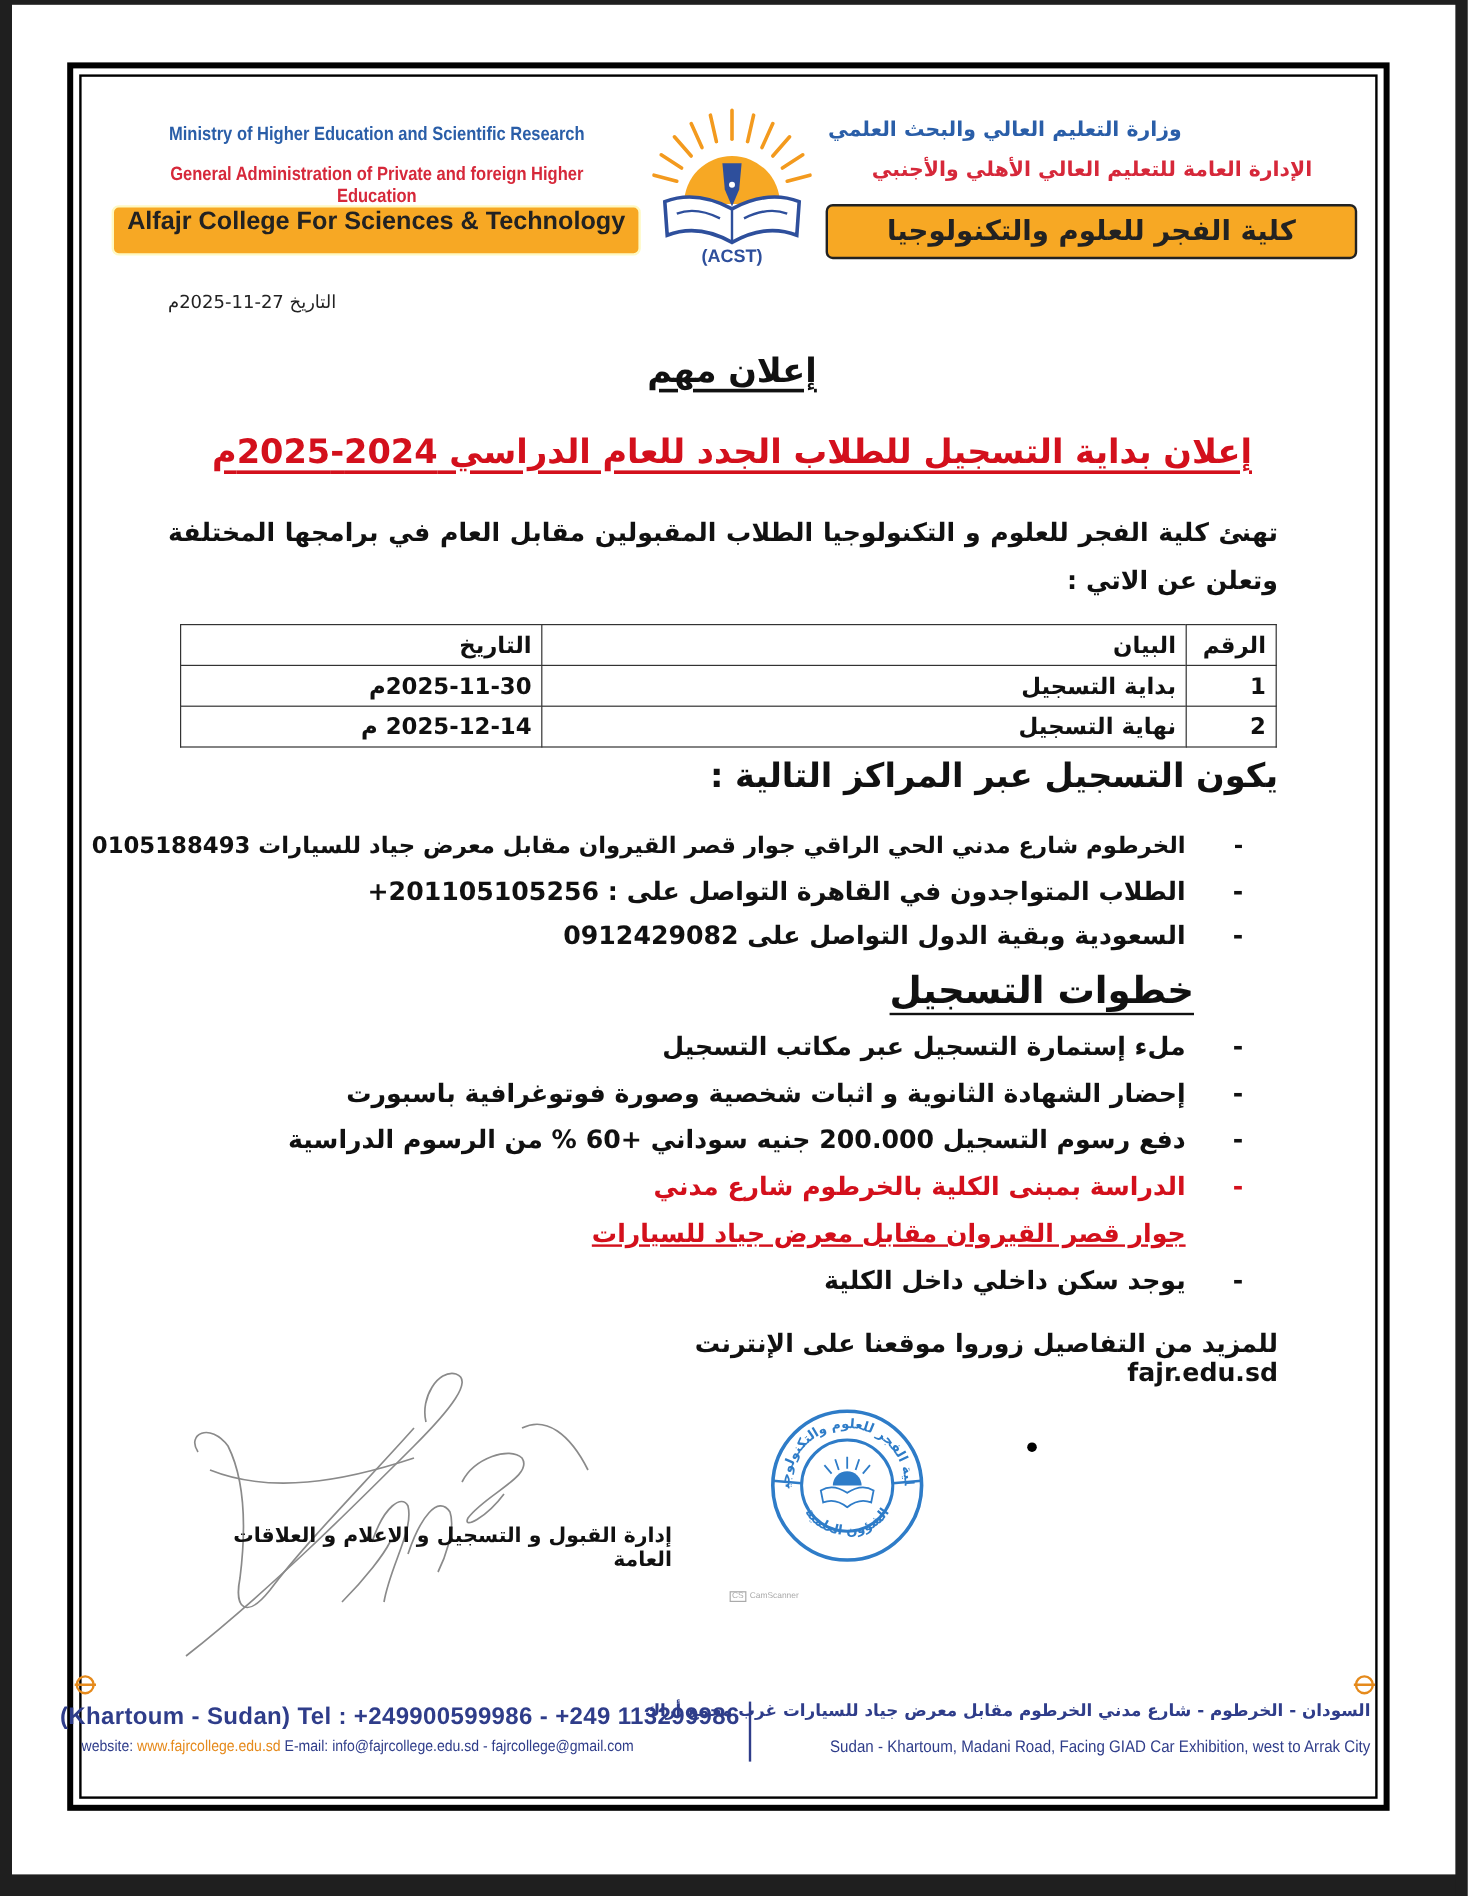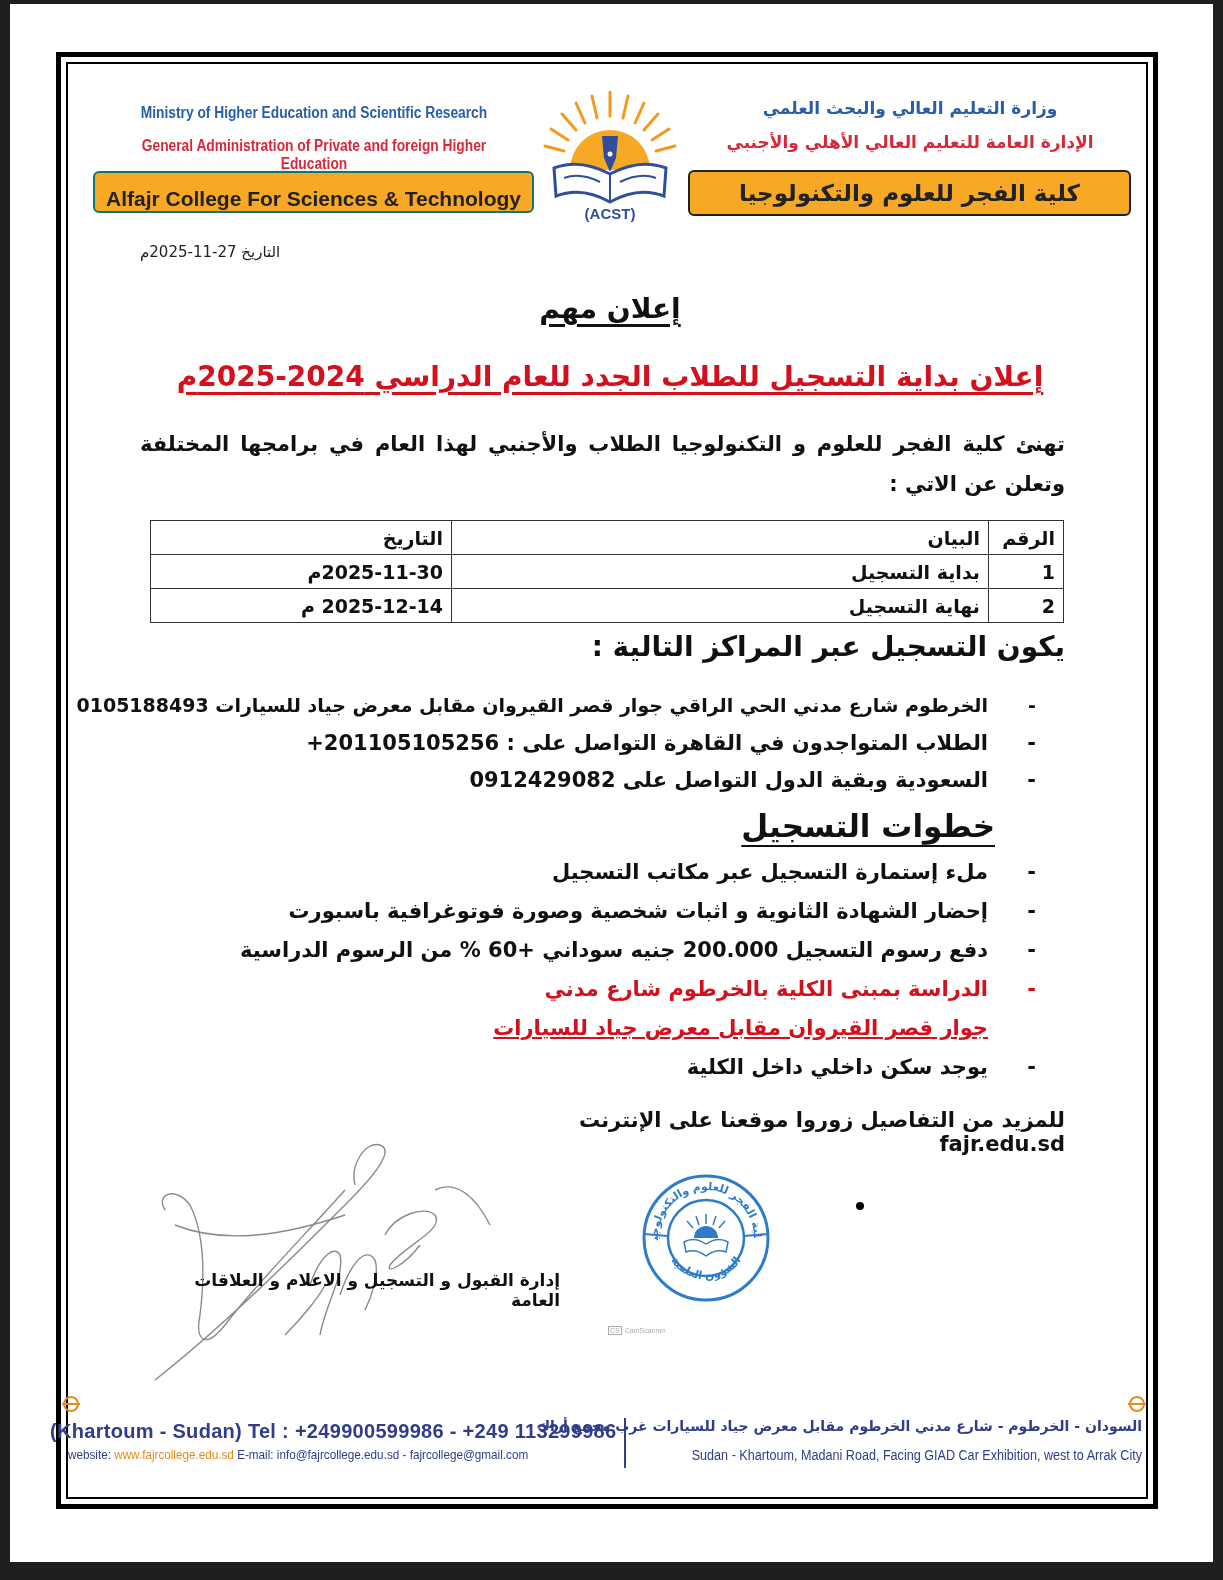--- a/index.html
+++ b/index.html
@@ -32,26 +32,26 @@
       color: #2a5ea8; font-family: "Liberation Sans", sans-serif; font-size: 16px; font-weight: bold;
       transform: scaleX(0.86); transform-origin: center;
     }
     .en-admin {
       left: 88px; top: 137px; width: 452px; text-align: center;
       color: #d6283a; font-family: "Liberation Sans", sans-serif; font-size: 16px; font-weight: bold;
       transform: scaleX(0.86); transform-origin: center;
     }
     .en-banner {
       left: 93px; top: 171px; width: 441px; height: 42px;
-      background: #f7a824; border: 2px solid #0f766e; border-radius: 6px; box-sizing: border-box;
-      display: flex; align-items: flex-end; justify-content: center;
+      background: #f7a824; border: 2px solid #fef9c3; border-radius: 6px; box-sizing: border-box;
+      display: flex; align-items: flex-start; justify-content: center;
       font-family: "Liberation Sans", sans-serif; font-weight: bold; font-size: 21px; color: #222;
     }
     .ar-ministry {
-      left: 690px; top: 98px; width: 440px; text-align: center; direction: rtl;
+      left: 690px; top: 98px; width: 440px; text-align: left; direction: rtl;
       color: #2a5ea8; font-size: 17px; font-weight: bold;
     }
     .ar-admin {
       left: 690px; top: 132px; width: 440px; text-align: center; direction: rtl;
       color: #d6283a; font-size: 17px; font-weight: bold;
     }
     .ar-banner {
       left: 688px; top: 170px; width: 443px; height: 46px;
       background: #f7a824; border: 2px solid #222; border-radius: 6px; box-sizing: border-box;
       display: flex; align-items: center; justify-content: center; direction: rtl;
@@ -200,21 +200,21 @@
 
 <div class="abs date-line">التاريخ 27-11-2025م</div>
 
 <div class="abs title-main">
   <span>إعلان مهم</span>
 </div>
 <div class="abs title-sub">
   <span>إعلان بداية التسجيل للطلاب الجدد  للعام الدراسي 2024-2025م</span>
 </div>
 
-<div class="abs intro">تهنئ كلية الفجر للعلوم و التكنولوجيا الطلاب والأجنبي لهذا العام في برامجها المختلفة وتعلن عن الاتي :</div>
+<div class="abs intro">تهنئ كلية الفجر للعلوم و التكنولوجيا الطلاب المقبولين مقابل العام في برامجها المختلفة وتعلن عن الاتي :</div>
 
 <table class="dates">
   <tbody>
       <tr>
     <td class="c-num">الرقم</td>
     <td class="c-desc">البيان</td>
     <td>التاريخ</td>
   </tr>
   <tr>
     <td class="c-num">1</td>

